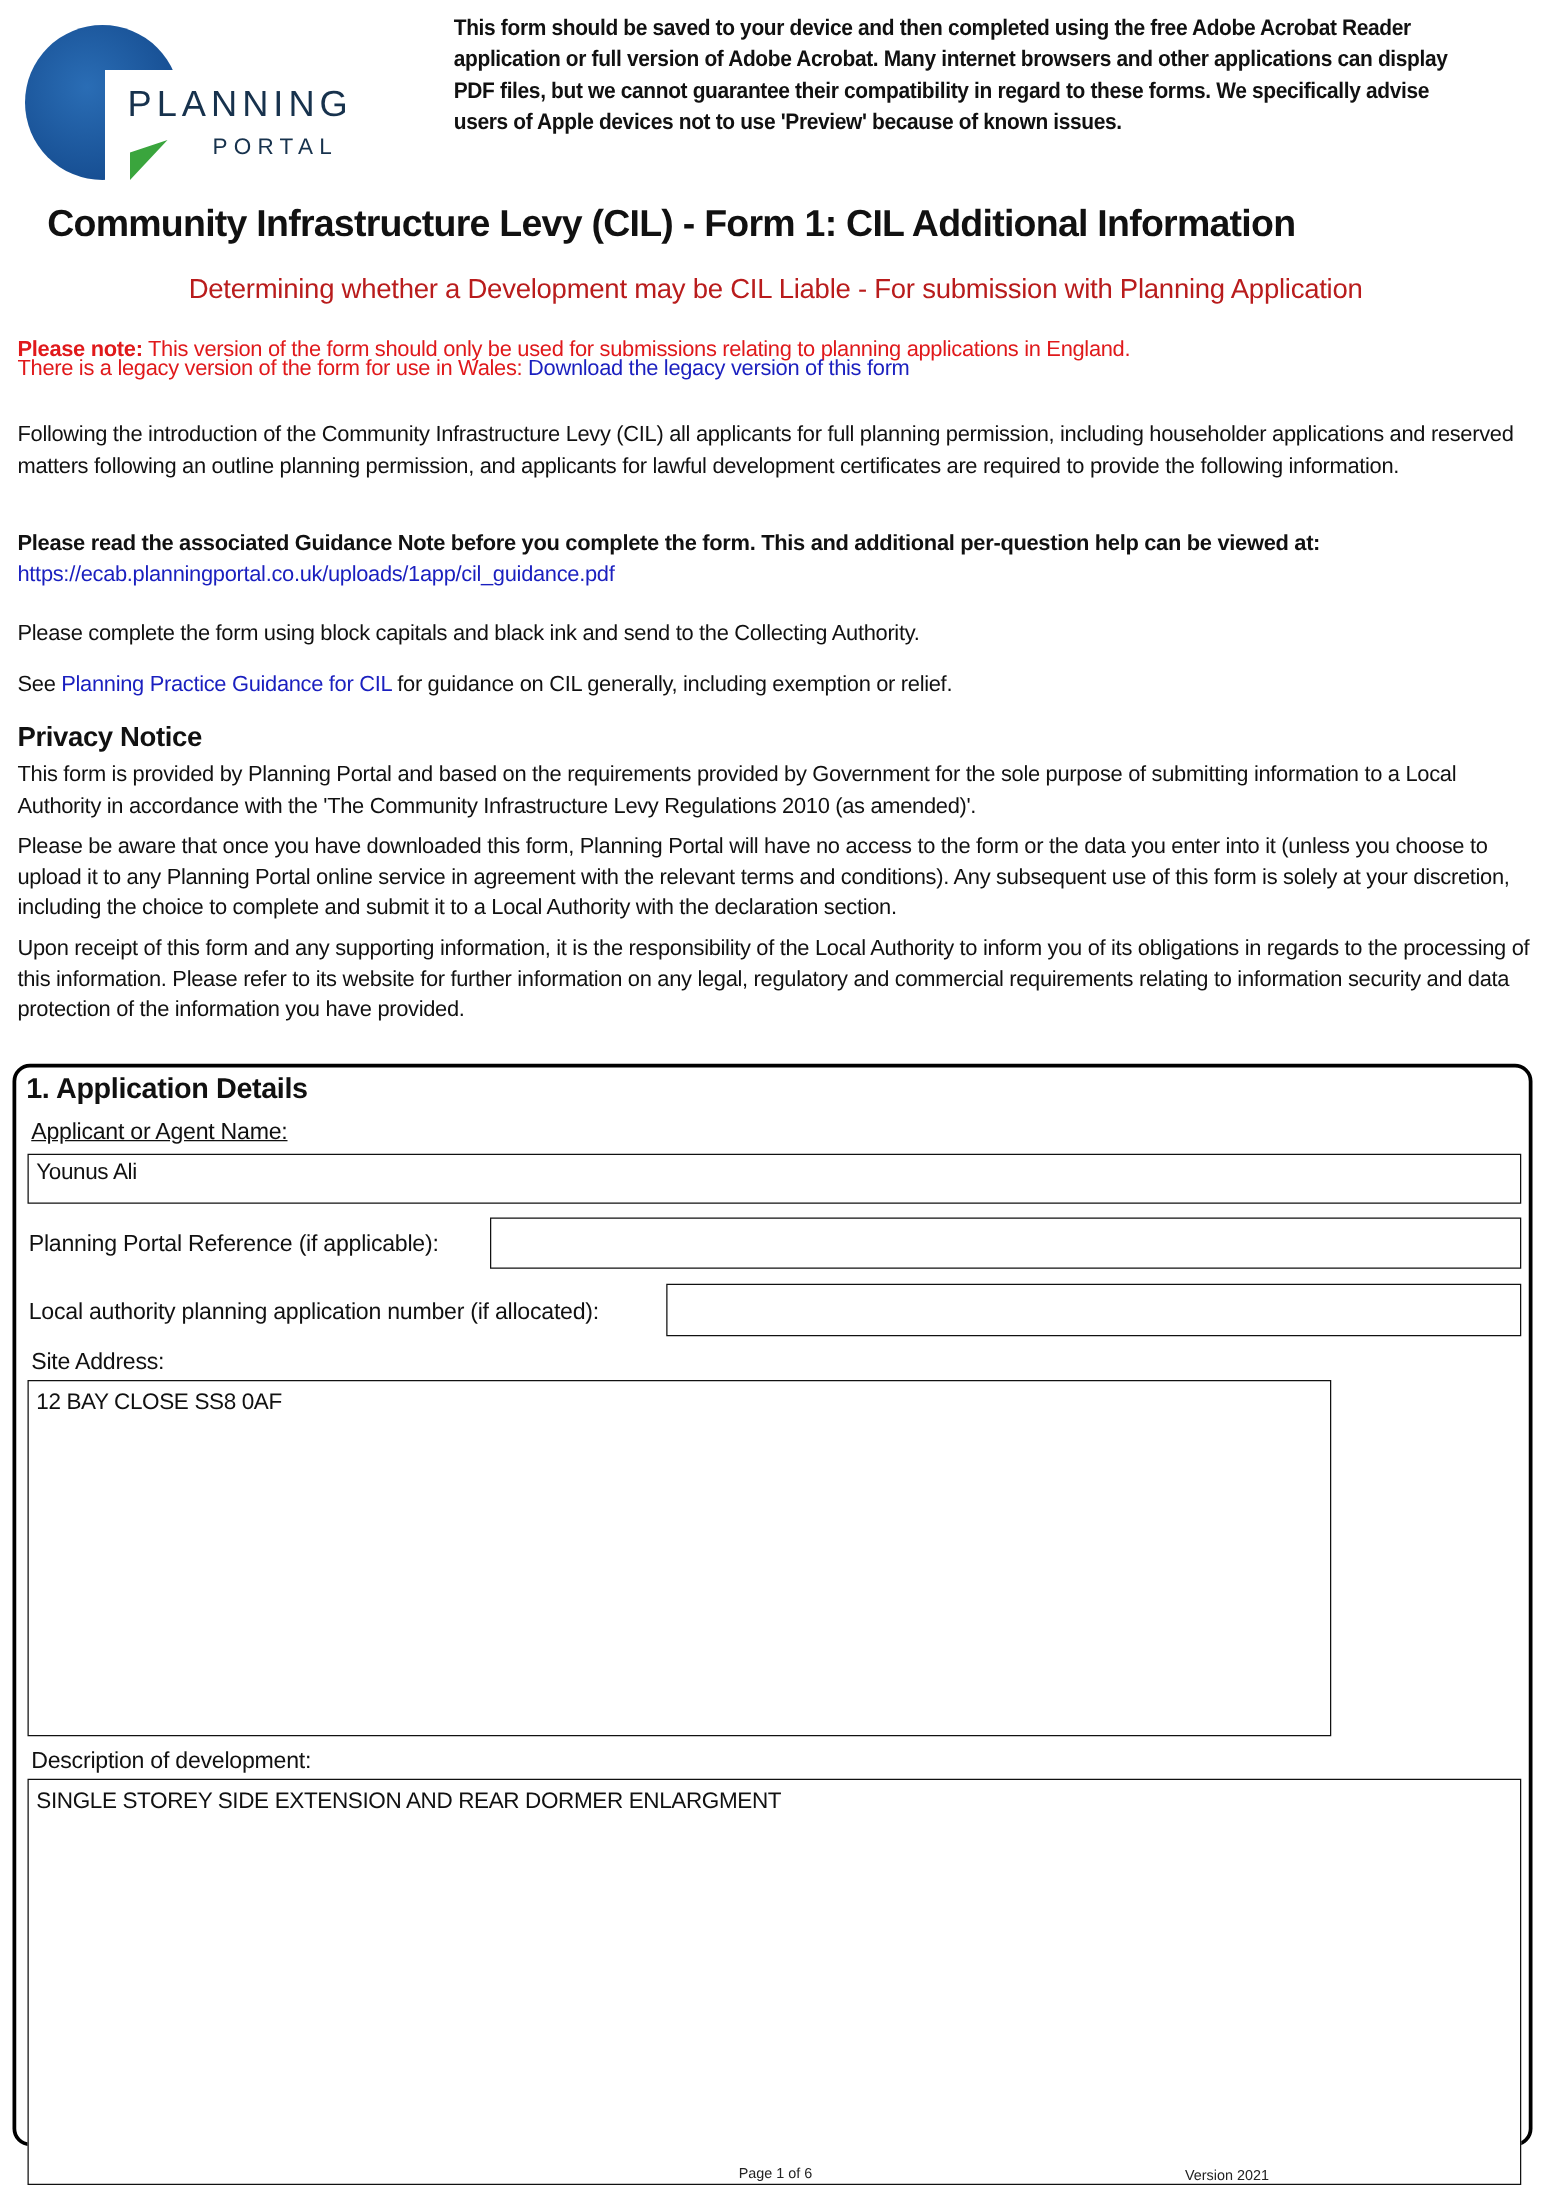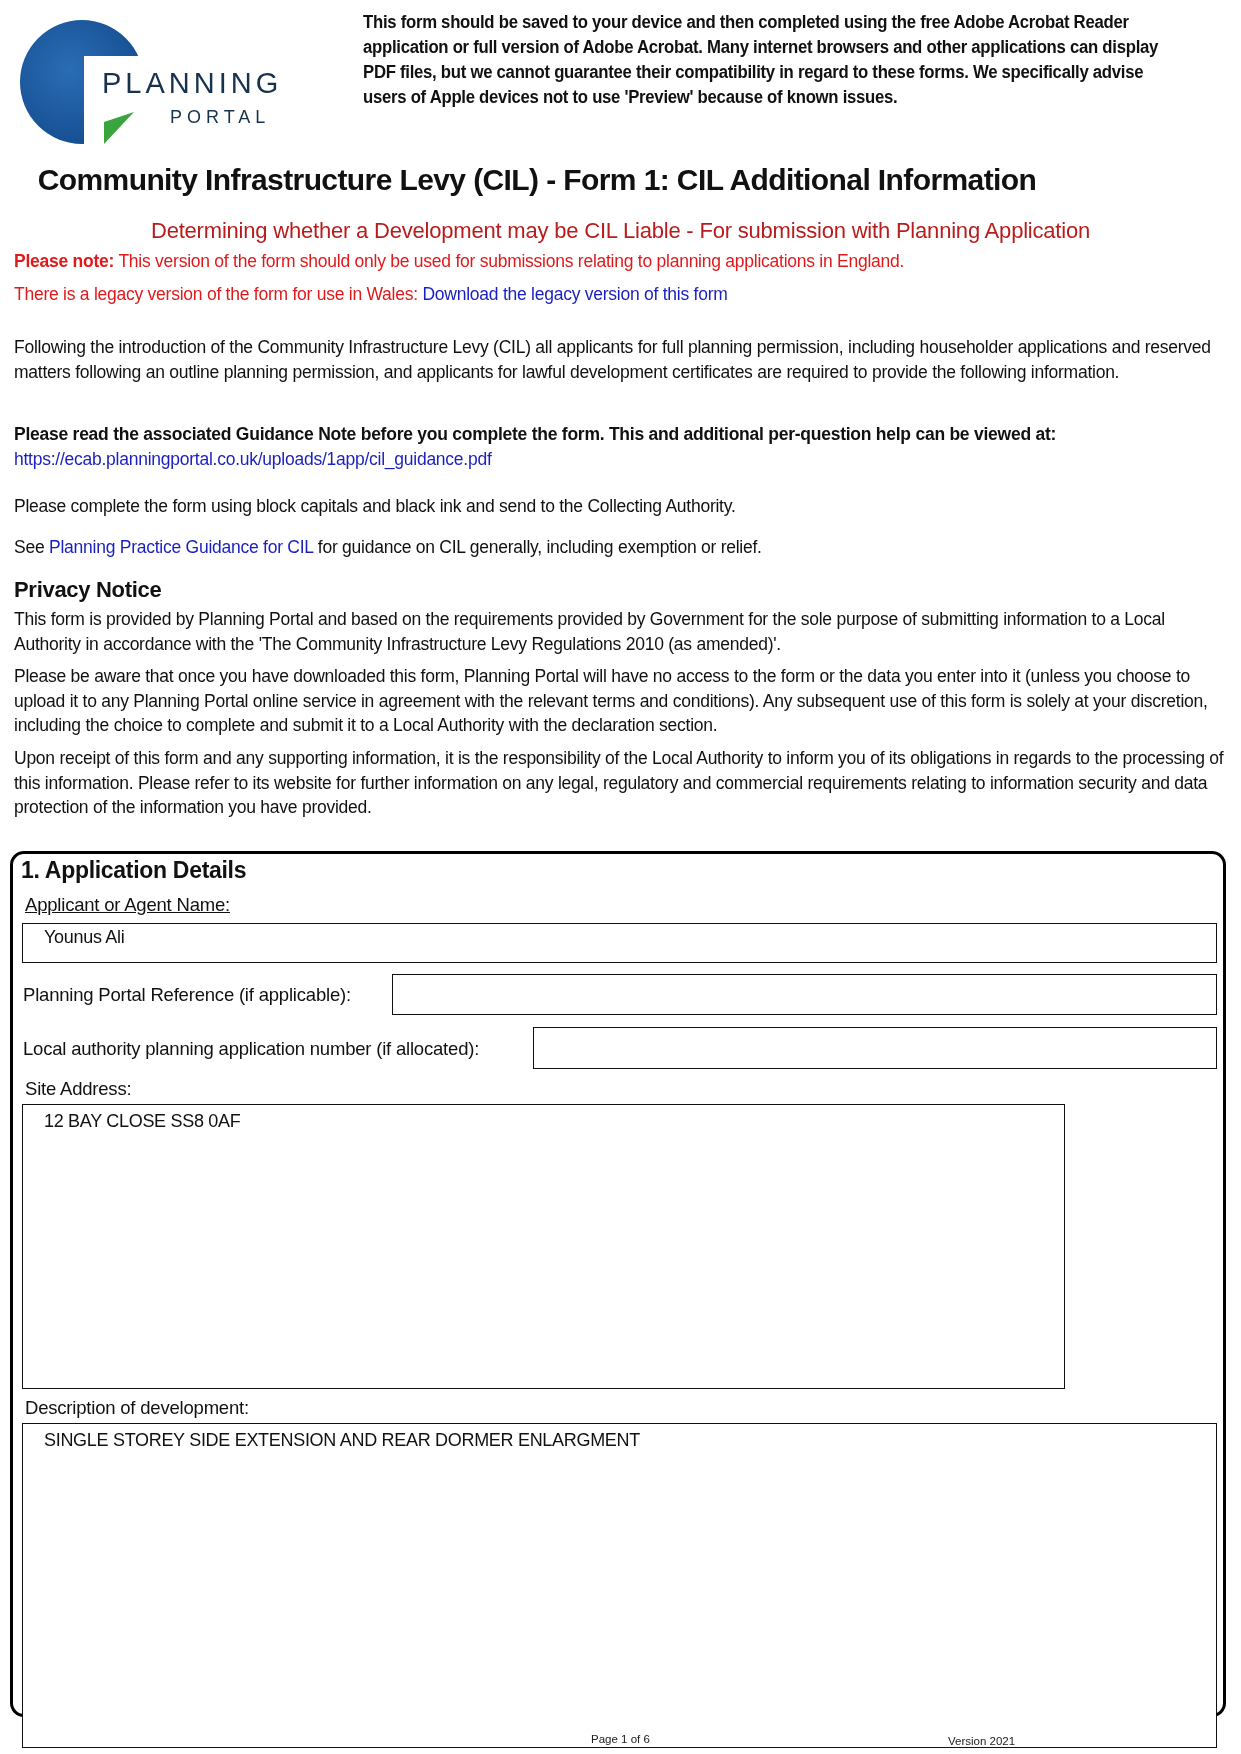--- a/index.html
+++ b/index.html
@@ -44,21 +44,21 @@
     left: 21px; top: 857px; font-family: "Liberation Sans", sans-serif;
     font-weight: bold; font-size: 23px; color: #111; letter-spacing: -0.3px;
   }
   .label {
     font-family: "Liberation Sans", sans-serif; font-size: 18.5px; color: #111;
     letter-spacing: -0.2px;
   }
   .field {
     border: 1.5px solid #111; box-sizing: border-box; background: #fff;
     font-family: "Liberation Sans", sans-serif; font-size: 18px; color: #111;
-    padding: 3px 21px; letter-spacing: -0.3px; overflow: hidden;
+    padding: 3px 6px; letter-spacing: -0.3px; overflow: hidden;
   }
   .footer {
     font-family: "Liberation Sans", sans-serif; font-size: 11.5px; color: #222;
   }
 </style>
 </head>
 <body>
 
 <div class="abs logo">
   <svg width="290" height="128" viewBox="0 0 290 128">
@@ -74,21 +74,21 @@
     <text x="86" y="75" font-family="Liberation Sans, sans-serif" font-size="29" letter-spacing="4" fill="#17324d">PLANNING</text>
     <text x="154" y="105" font-family="Liberation Sans, sans-serif" font-size="18" letter-spacing="5" fill="#17324d">PORTAL</text>
   </svg>
 </div>
 
 <div class="abs notice-top">This form should be saved to your device and then completed using the free Adobe Acrobat Reader application or full version of Adobe Acrobat. Many internet browsers and other applications can display PDF files, but we cannot guarantee their compatibility in regard to these forms. We specifically advise users of Apple devices not to use 'Preview' because of known issues.</div>
 
 <div class="abs title">Community Infrastructure Levy (CIL) - Form 1: CIL Additional Information</div>
 <div class="abs subtitle">Determining whether a Development may be CIL Liable - For  submission with Planning Application</div>
 
-<div class="abs p red" style="top:249px;">
+<div class="abs p red" style="top:267px;">
   <span class="bold">Please note:</span><span> This version of the form should only be used for submissions relating to planning applications in England.</span>
 </div>
 <div class="abs p red" style="top:282px;">
   <span>There is a legacy version of the form for use in Wales: </span><span class="blue" style="cursor:pointer;">Download the legacy version of this form</span>
 </div>
 
 <div class="abs p" style="top:335px;">Following the introduction of the Community Infrastructure Levy (CIL) all applicants for full planning permission, including householder applications and reserved matters following an outline planning permission, and applicants for lawful development certificates are required to provide the following information.</div>
 
 <div class="abs p bold" style="top:422px;">Please read the associated Guidance Note before you complete the form. This and additional per-question help can be viewed at:</div>
 <div class="abs p blue" style="top:447px; width:auto;">https://ecab.planningportal.co.uk/uploads/1app/cil_guidance.pdf</div>

